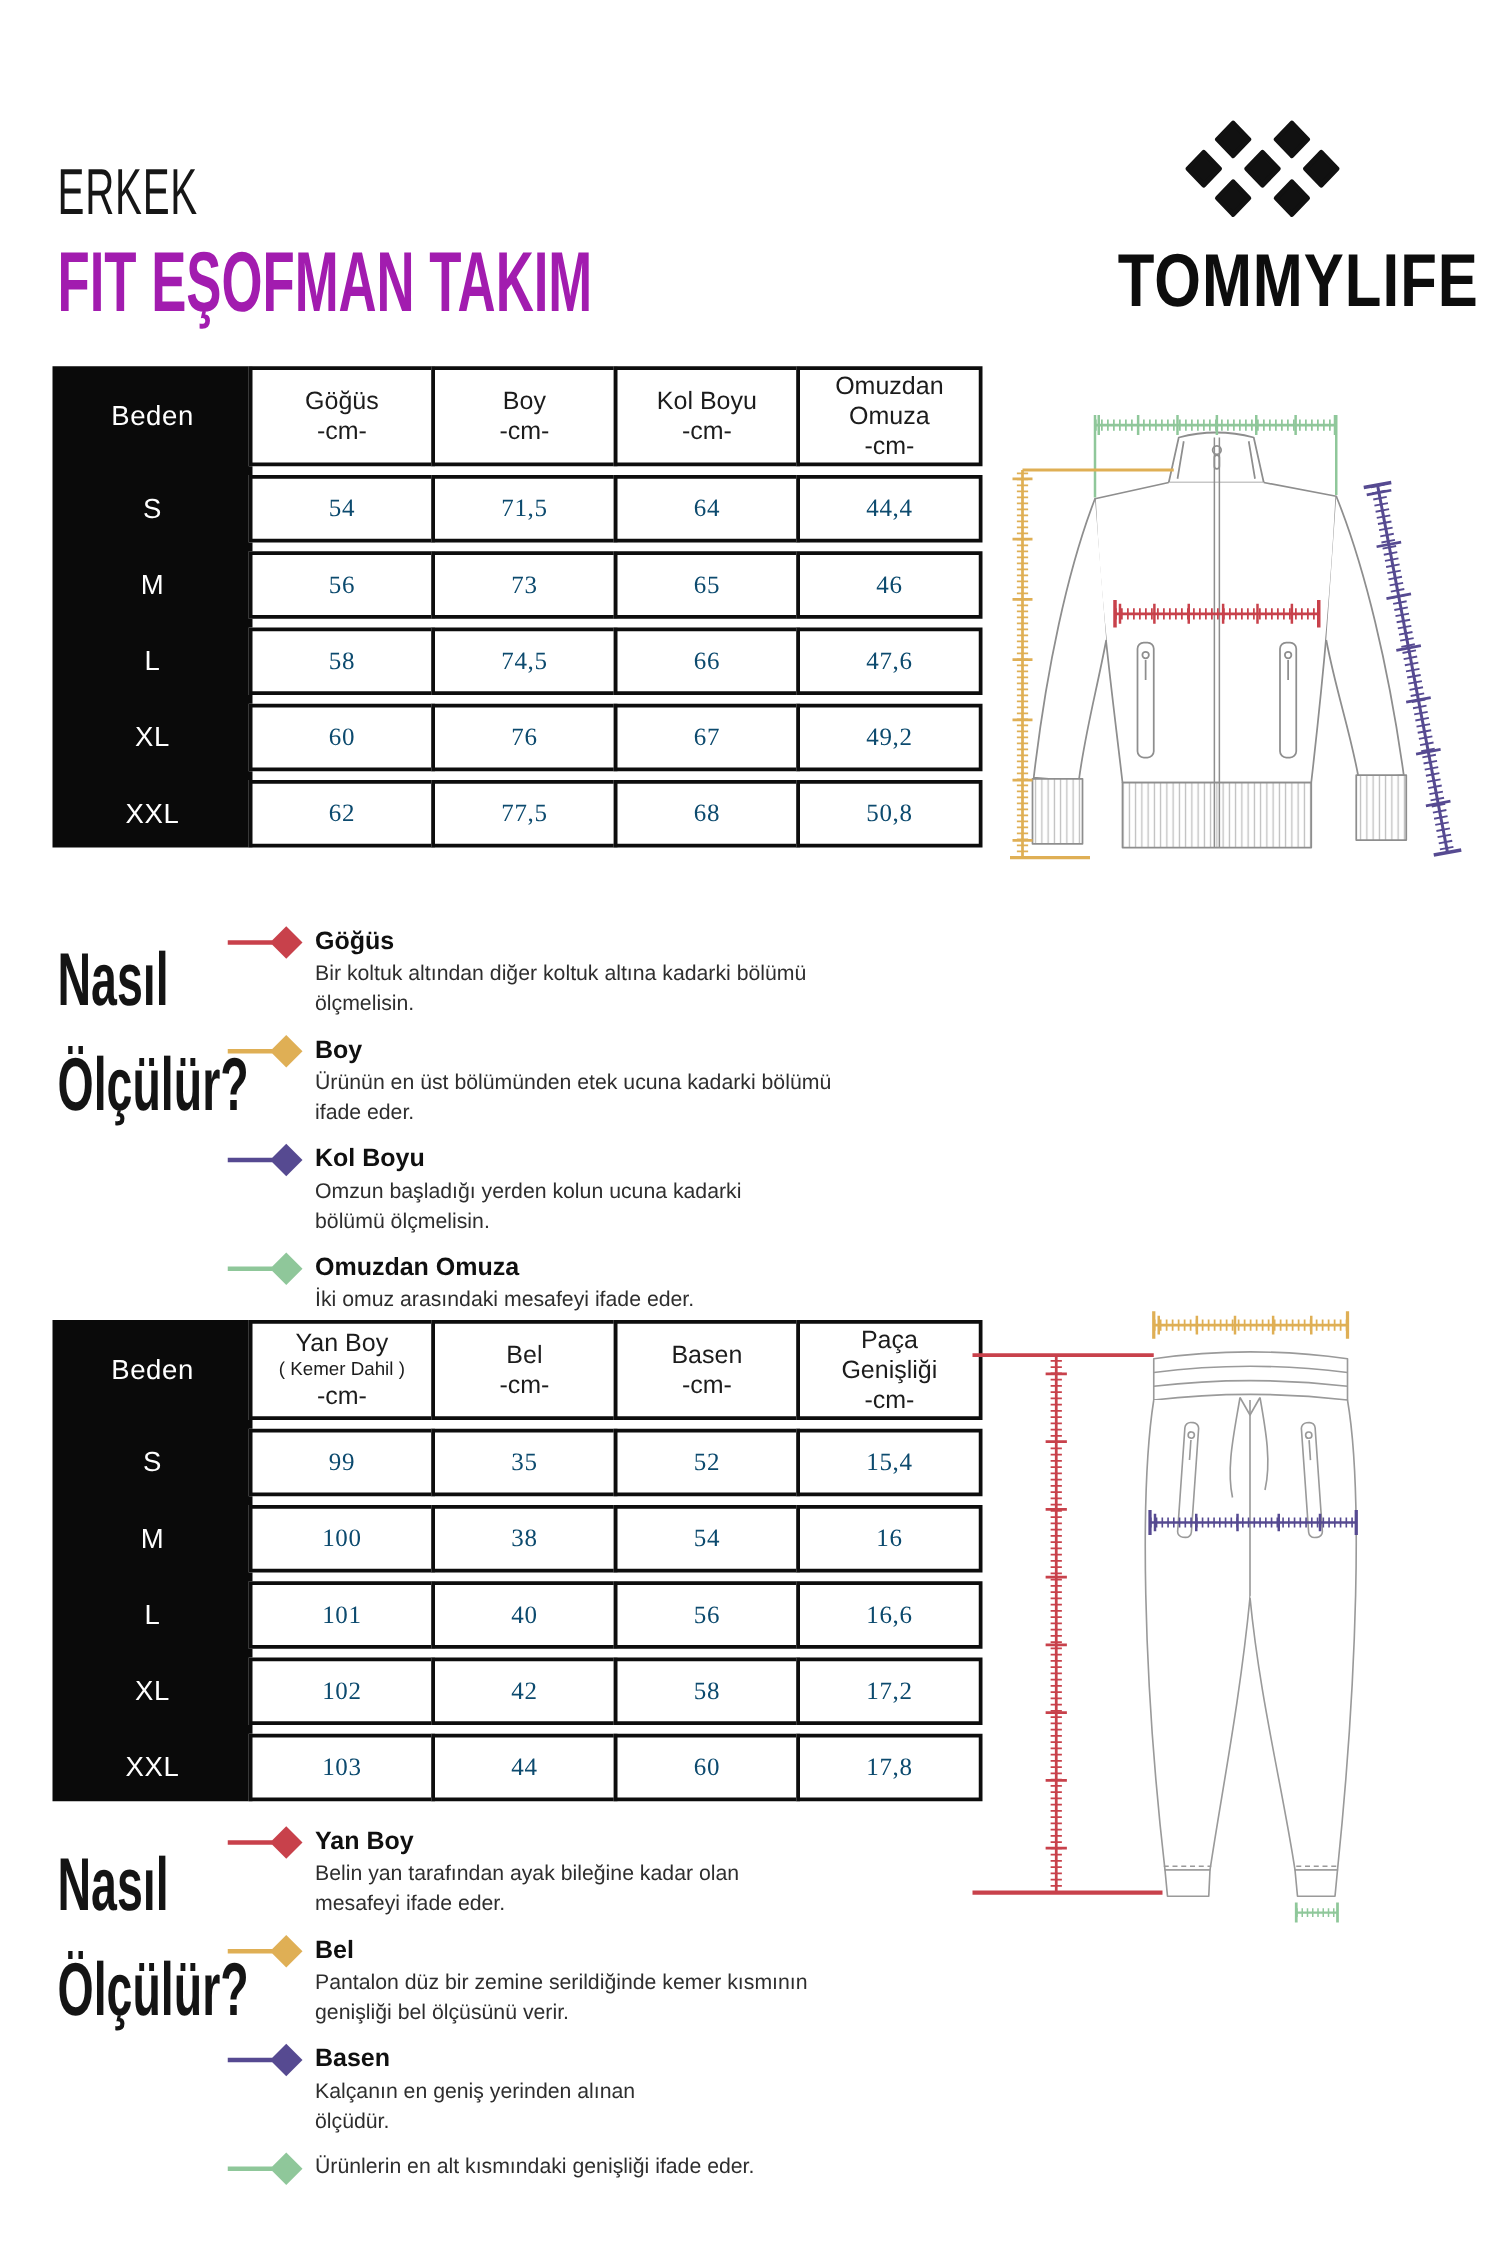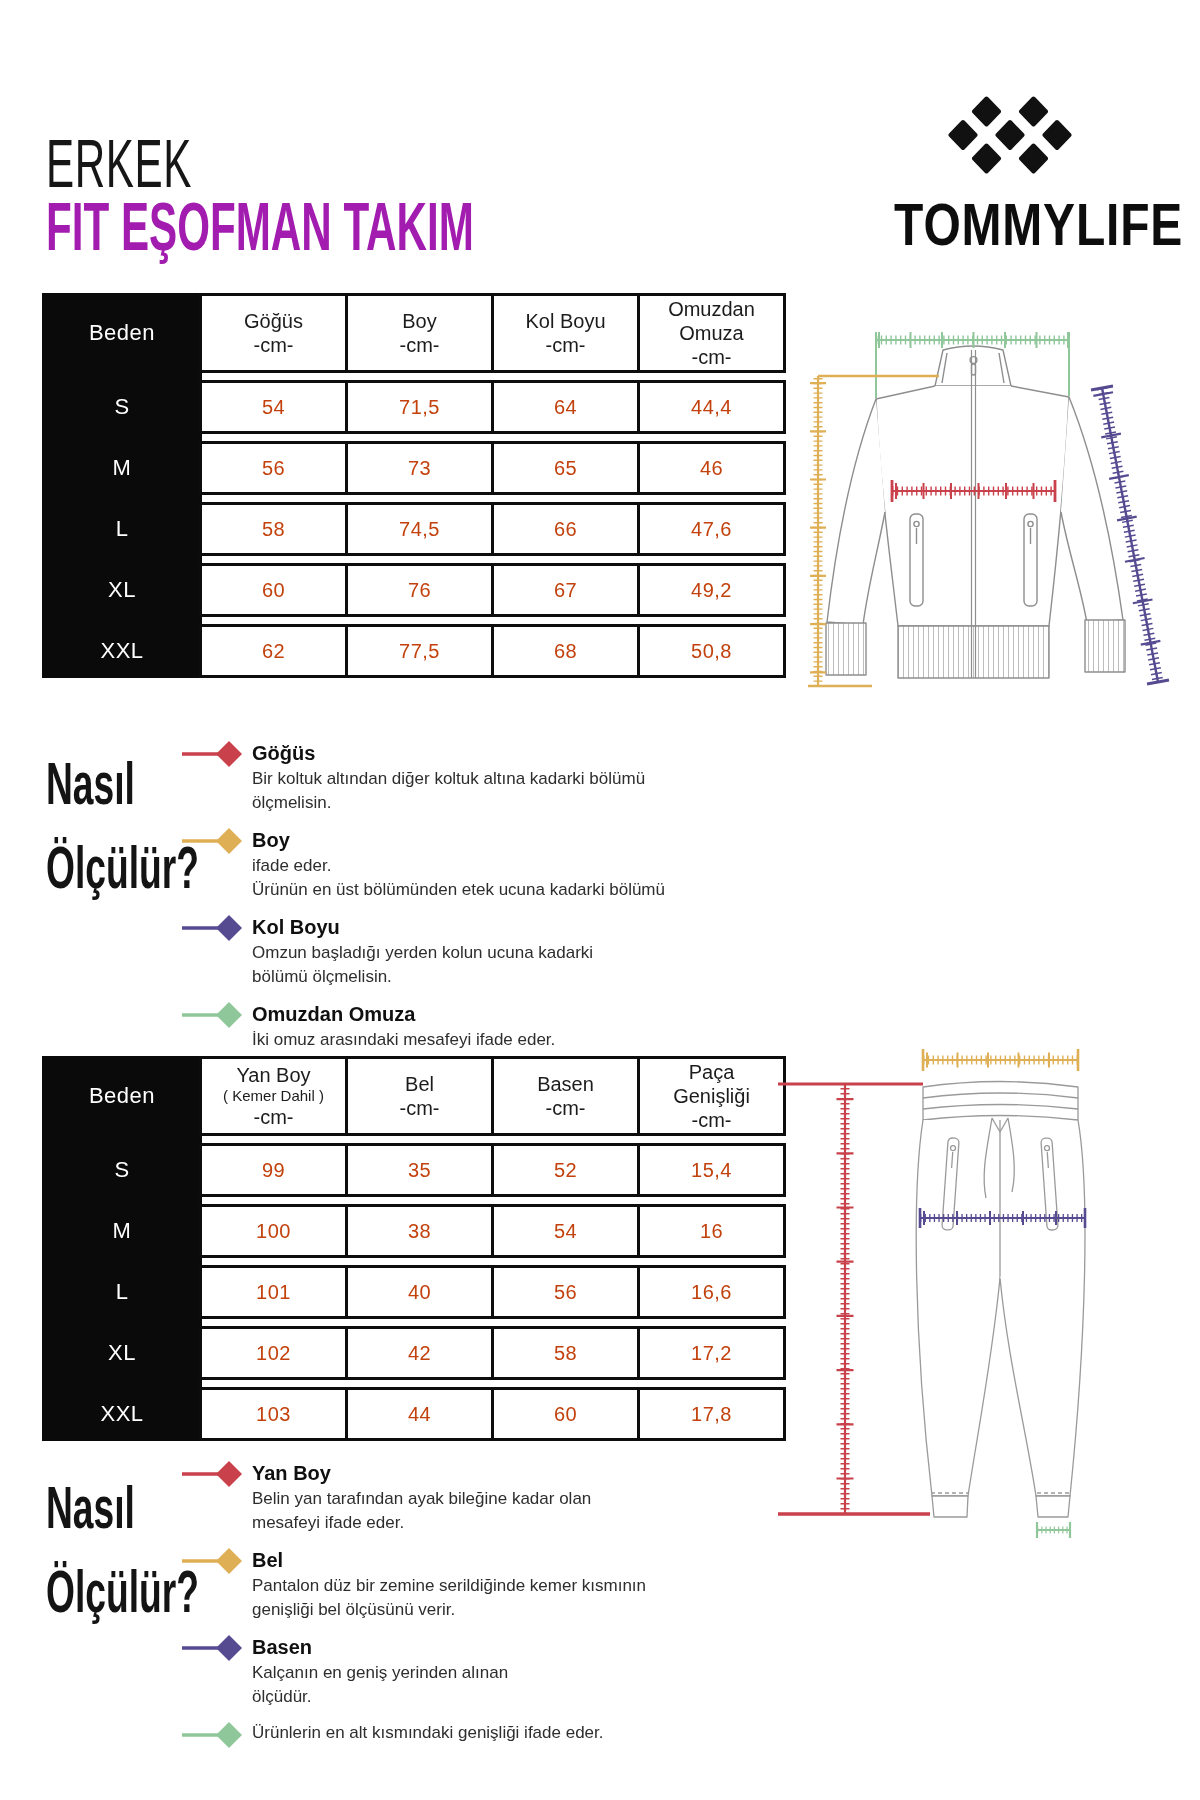--- a/index.html
+++ b/index.html
@@ -4,41 +4,41 @@
 <style>
   html,body{margin:0;padding:0;background:#fff;}
   body{font-family:"Liberation Sans",sans-serif;-webkit-font-smoothing:antialiased;}
   .page{position:relative;width:1200px;height:1800px;background:#ffffff;overflow:hidden;}
 
   
   .cond{display:inline-block;transform:scaleX(0.62);transform-origin:left center;white-space:nowrap;}
   .cond.center{transform-origin:center;}
 
   
-  .hdr-erkek{position:absolute;left:46px;top:124px;font-size:68px;font-weight:400;color:#161616;letter-spacing:1px;}
+  .hdr-erkek{position:absolute;left:46px;top:124px;font-size:52px;font-weight:400;color:#161616;letter-spacing:1px;}
   .hdr-main{position:absolute;left:46px;top:187px;font-size:68px;font-weight:700;color:#a21caf;}
   .brand{position:absolute;left:858px;top:96px;width:304px;}
   .brand .diamonds{display:block;margin:0 auto;}
   .brand-name{margin-top:16px;font-size:60px;font-weight:700;color:#0d0d0d;letter-spacing:1px;}
 
   
   .stable{position:absolute;left:42px;}
   .stable::before{content:"";position:absolute;left:0;top:0;bottom:0;width:160px;background:#0a0a0a;}
   #table-top{top:293px;}
   #table-bottom{top:1056px;}
   .trow{display:flex;position:relative;margin-top:7px;}
   .trow.head{margin-top:0;}
   .cell{display:flex;flex-direction:column;justify-content:center;align-items:center;box-sizing:border-box;text-align:center;}
   .bcell{width:160px;color:#ffffff;font-size:22px;letter-spacing:0.5px;text-align:right;}
   .hcell,.vcell{width:149px;background:#fff;border:3px solid #0d0d0d;margin-left:-3px;}
   .trow.head .cell{height:80px;}
   .trow:not(.head) .cell{height:54px;}
   .hl{font-size:20px;line-height:1.2;color:#1c1c1c;}
   .hl.sm{font-size:15px;line-height:1.25;}
-  .vcell{font-size:20px;color:#c2410c;letter-spacing:0.5px;}
+  .vcell{font-size:20px;color:#0c4a6e;letter-spacing:0.5px;font-family:Liberation Serif, serif;}
 
   
   .howto{position:absolute;left:46px;color:#141414;font-weight:700;}
   #howto-1{top:742px;}
   #howto-2{top:1466px;}
   .howto .hline{font-size:60px;line-height:84px;}
   .legend{position:absolute;left:182px;display:flex;flex-direction:column;}
   #legend-1{top:740px;}
   #legend-2{top:1460px;}
   .litem{display:flex;align-items:flex-start;margin-bottom:13px;}
@@ -223,22 +223,22 @@
           <div class="ldesc">ölçmelisin.</div>
         </div>
       </div>
       <div class="litem">
         <svg class="lmark" width="62" height="30" viewBox="0 0 62 30">
           <line x1="0" y1="15" x2="36" y2="15" stroke="#dfaf55" stroke-width="3.5"></line>
           <path d="M47,2 L60,15 L47,28 L34,15 Z" fill="#dfaf55"></path>
         </svg>
         <div class="ltext">
           <div class="ltitle">Boy</div>
+          <div class="ldesc">Ürünün en üst bölümünden etek ucuna kadarki bölümü</div>
           <div class="ldesc">ifade eder.</div>
-          <div class="ldesc">Ürünün en üst bölümünden etek ucuna kadarki bölümü</div>
         </div>
       </div>
       <div class="litem">
         <svg class="lmark" width="62" height="30" viewBox="0 0 62 30">
           <line x1="0" y1="15" x2="36" y2="15" stroke="#564a91" stroke-width="3.5"></line>
           <path d="M47,2 L60,15 L47,28 L34,15 Z" fill="#564a91"></path>
         </svg>
         <div class="ltext">
           <div class="ltitle">Kol Boyu</div>
           <div class="ldesc">Omzun başladığı yerden kolun ucuna kadarki</div>

